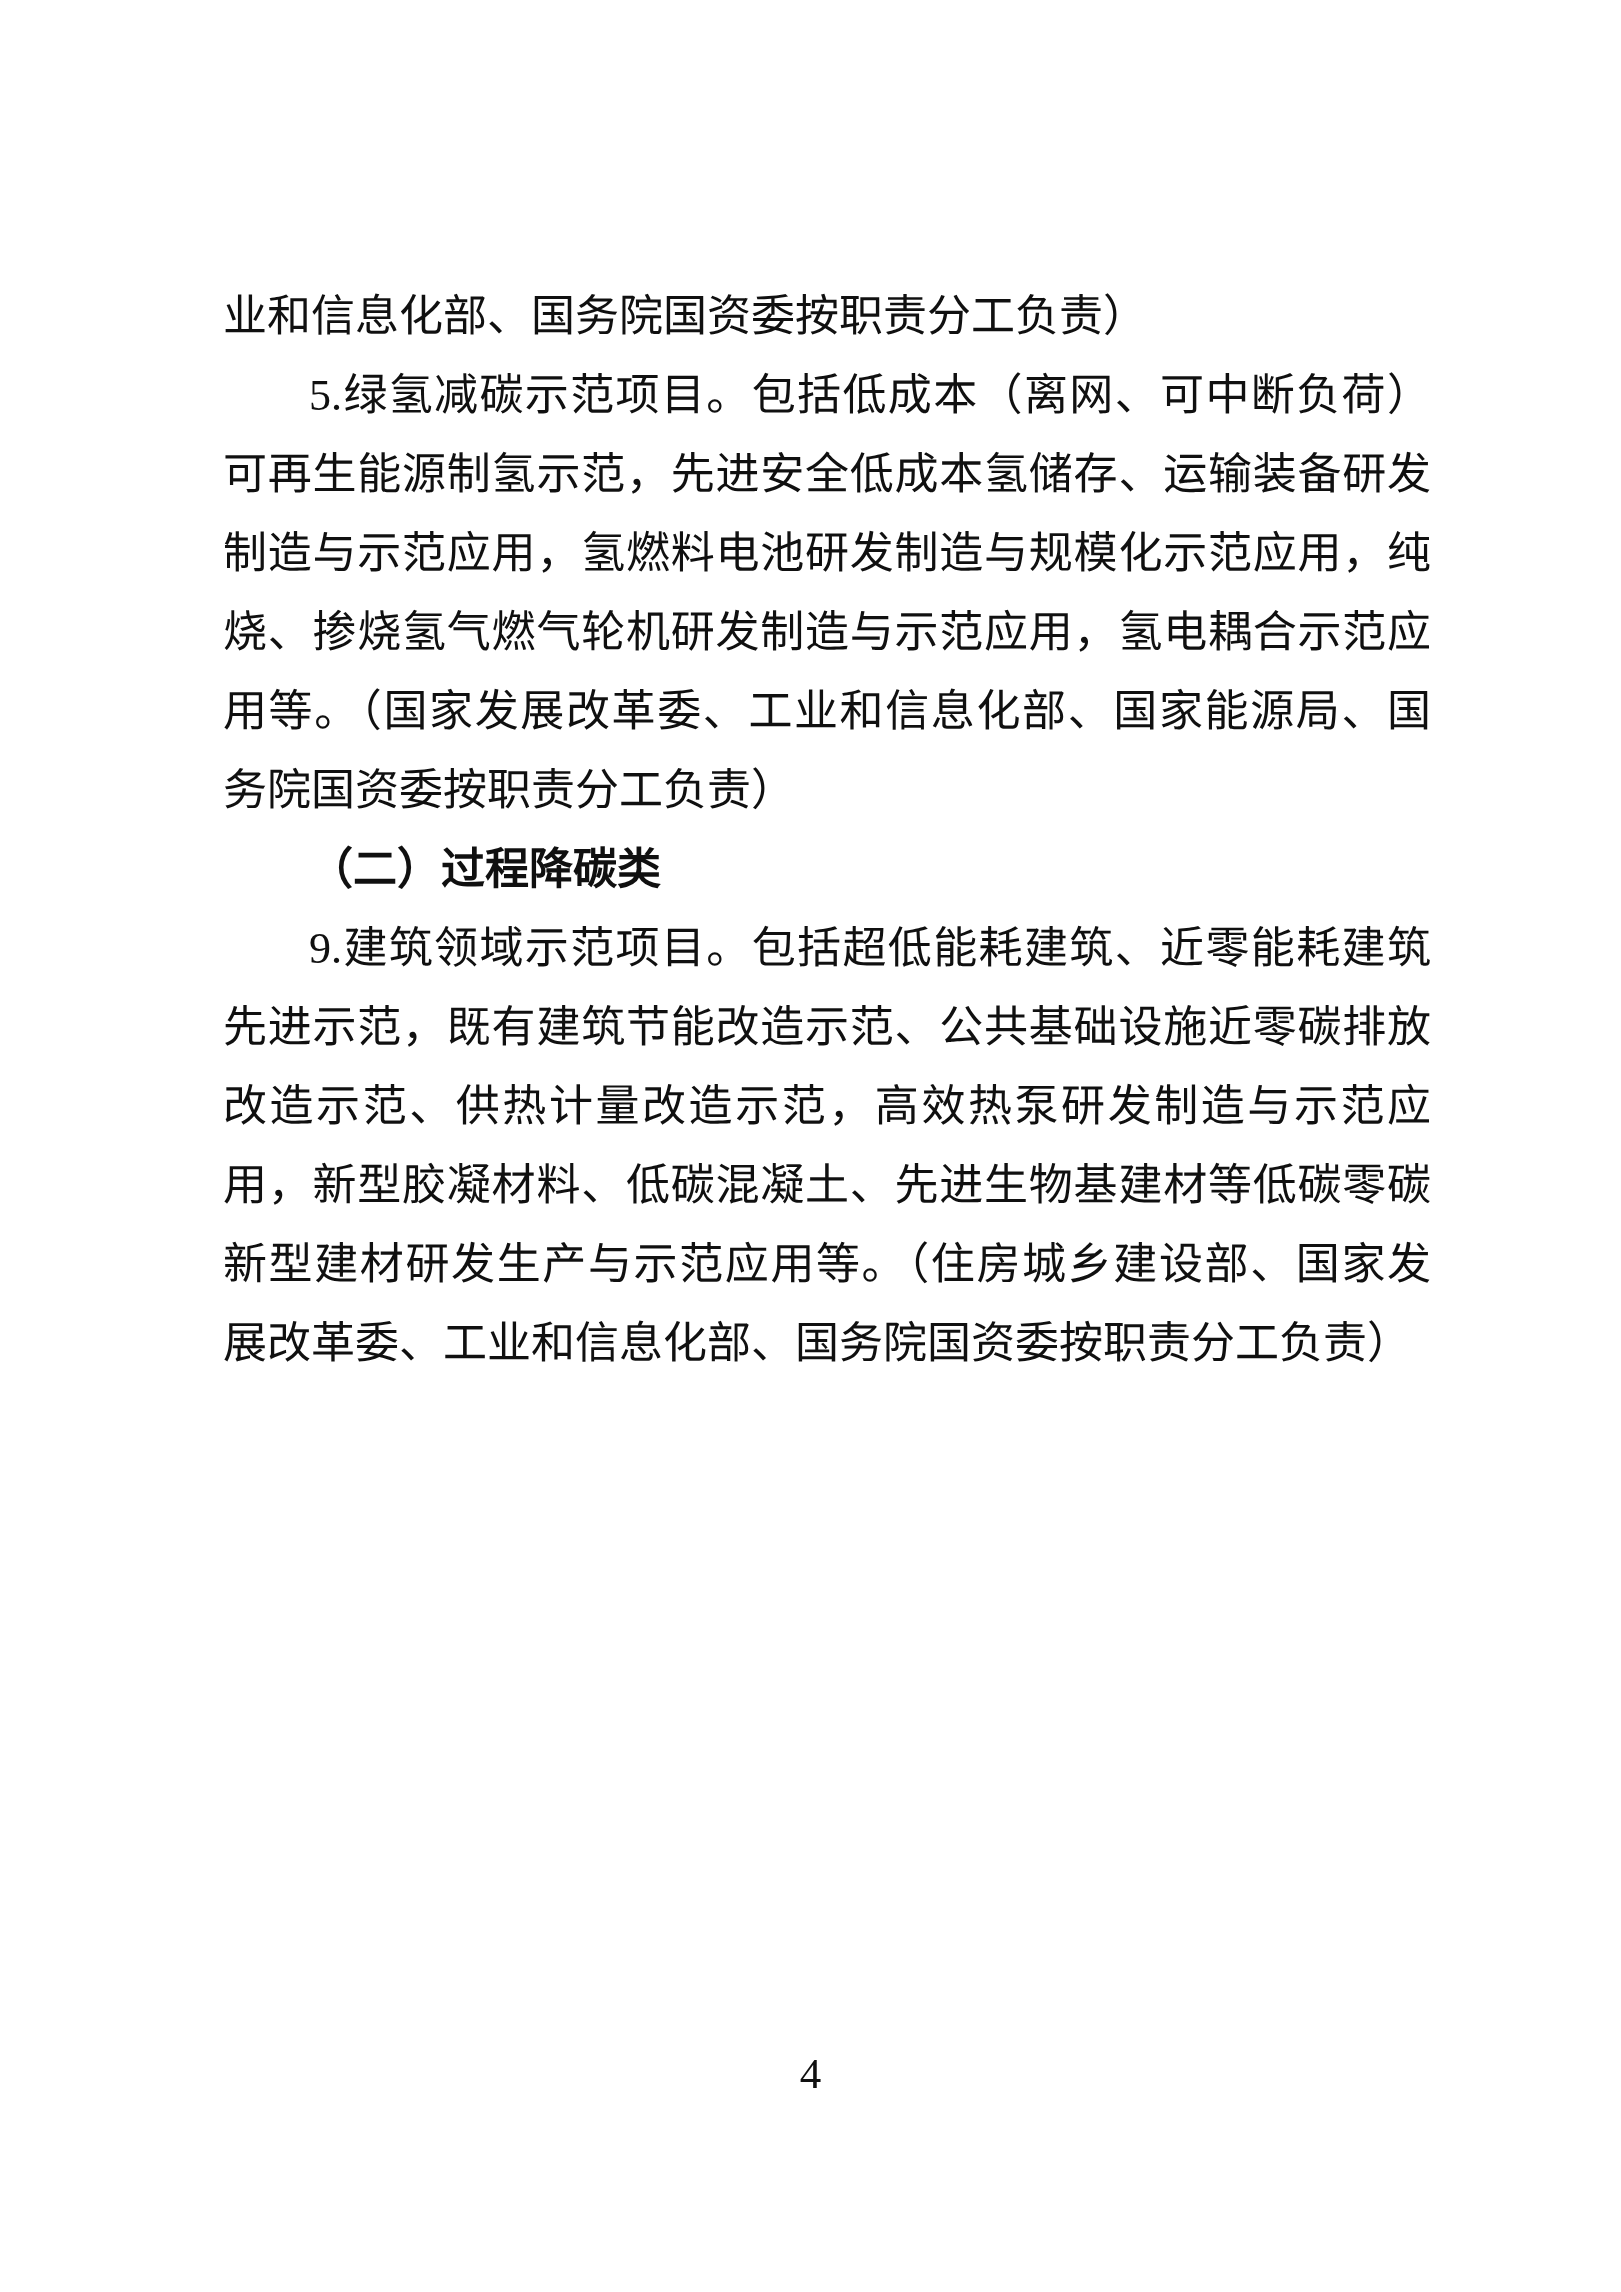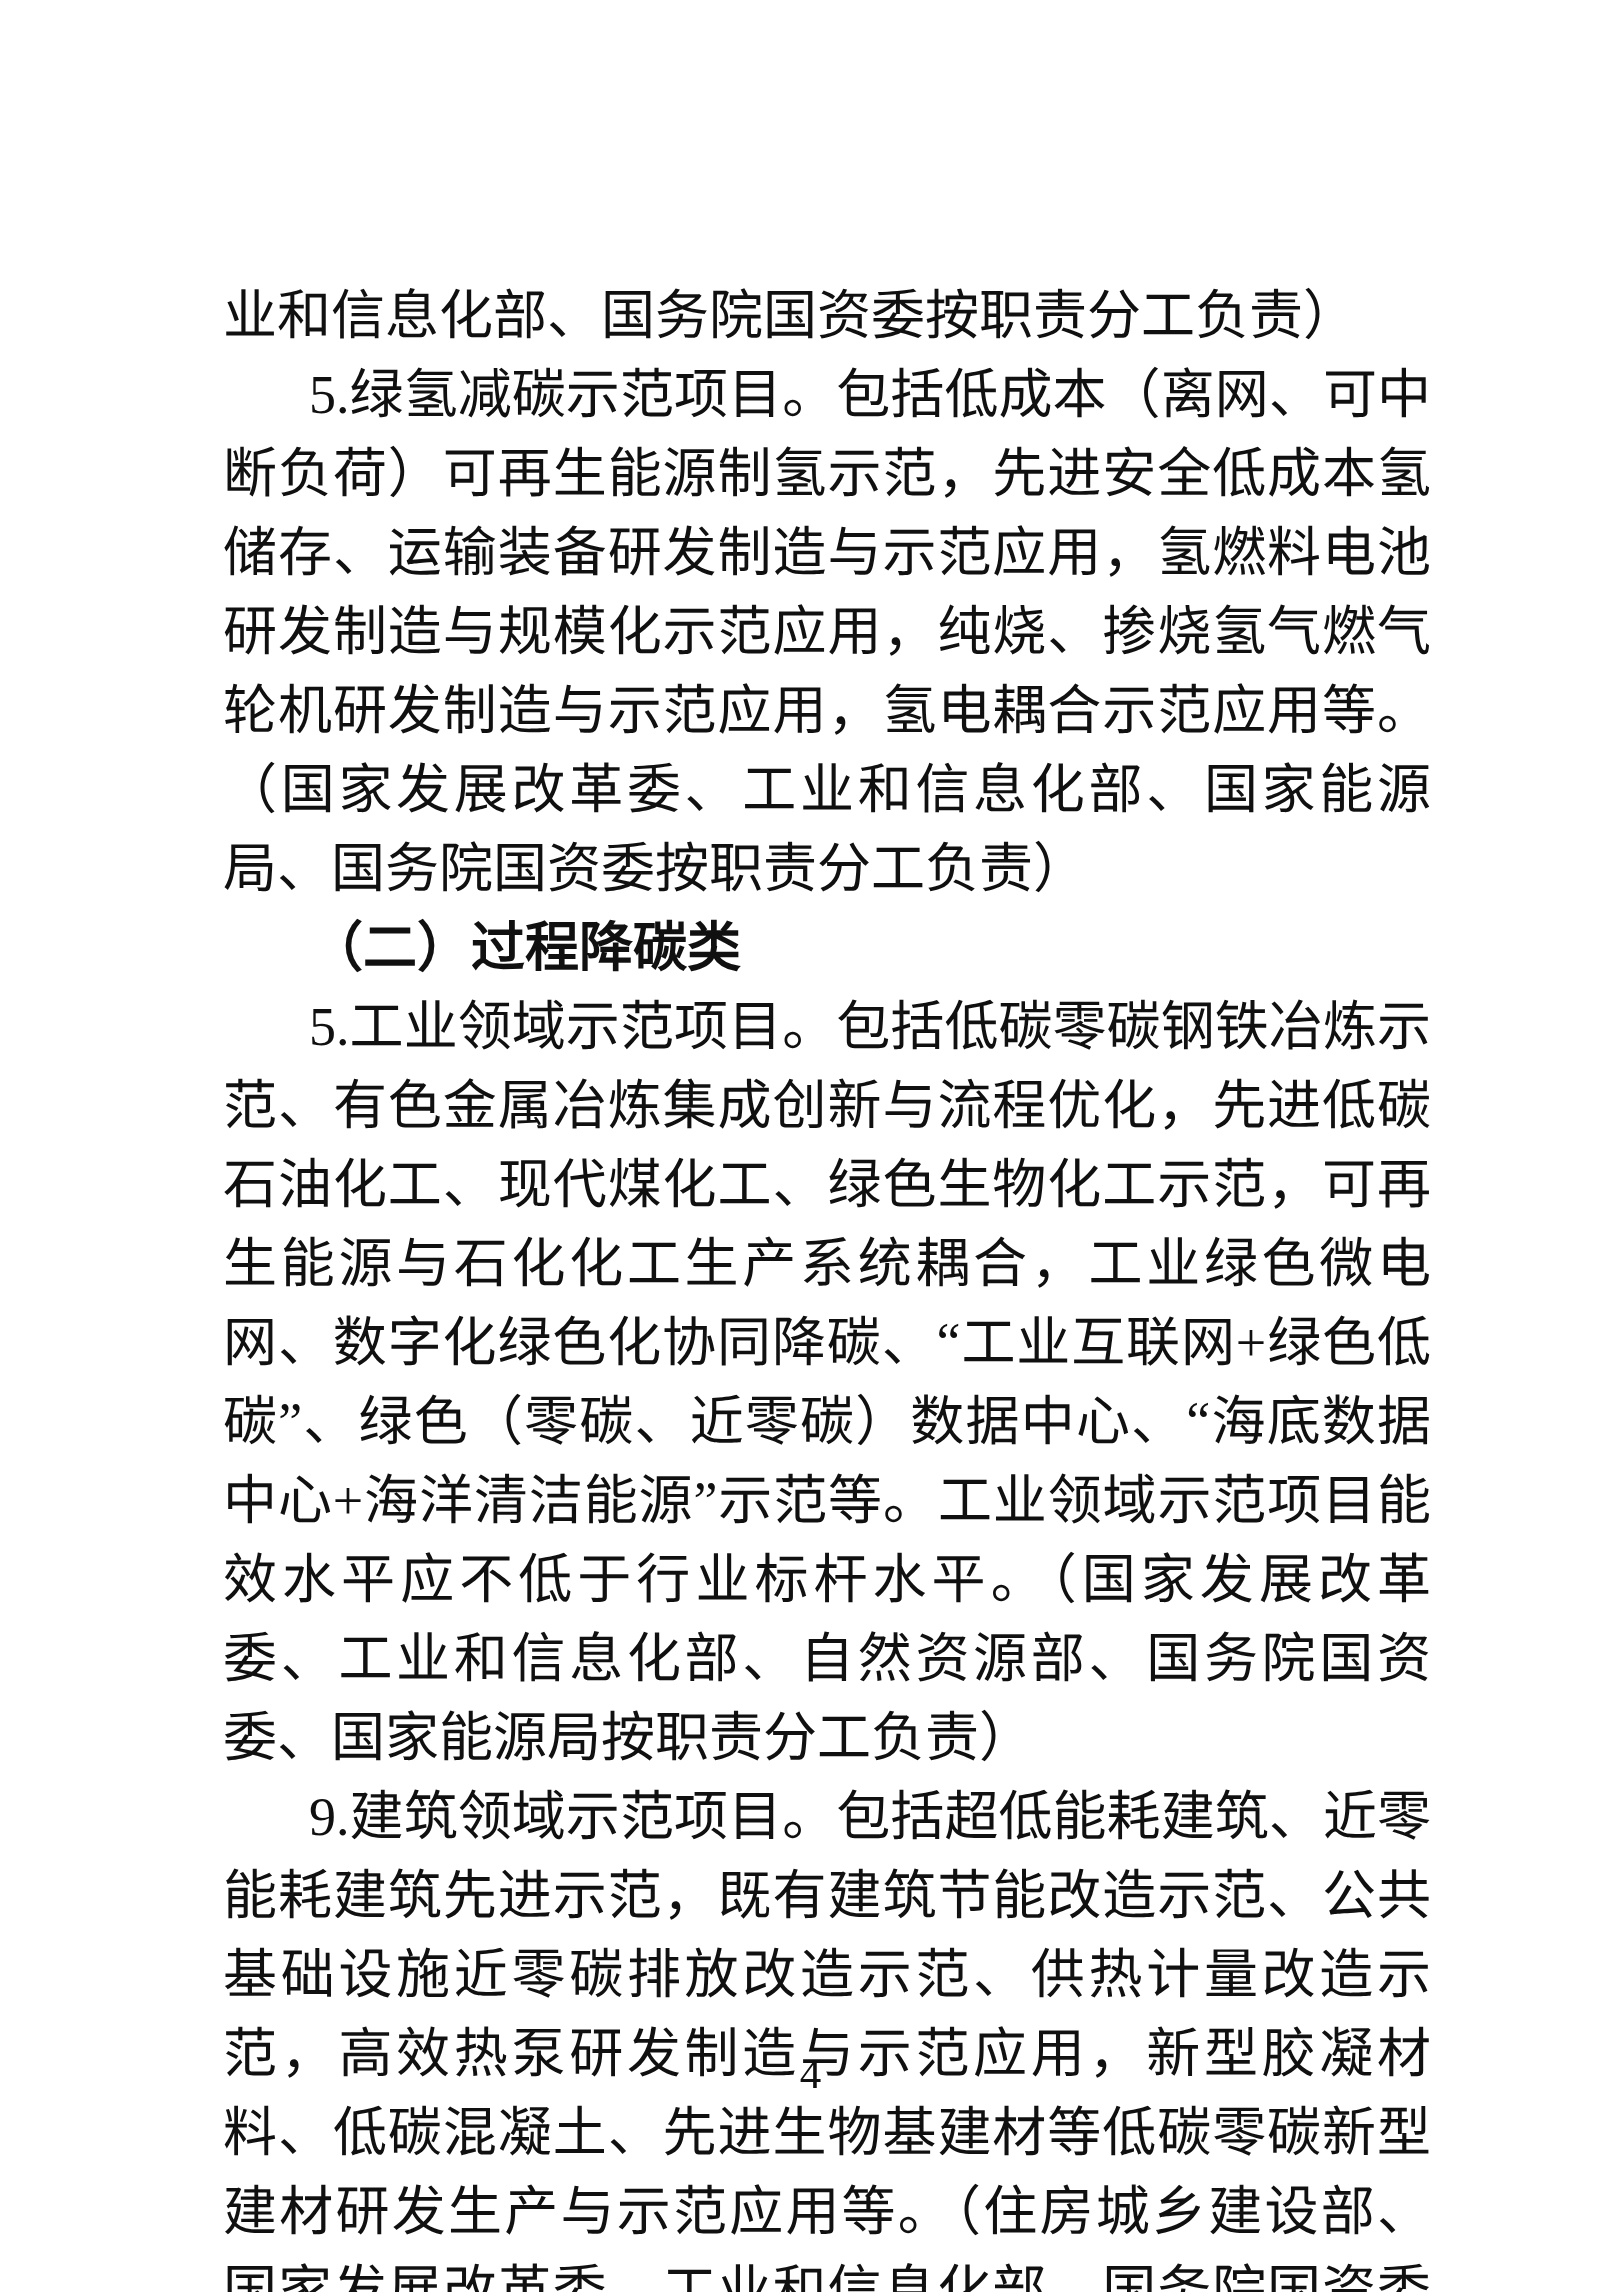--- a/index.html
+++ b/index.html
@@ -18,21 +18,21 @@
   }
   .content {
     position: absolute;
     left: 223px;
     top: 277px;
     width: 1208px;
   }
   .para {
     margin: 0;
     padding: 0;
-    font-size: 54px;
+    font-size: 44px;
     line-height: 79px;
     text-align: justify;
     text-justify: inter-character;
     text-indent: 86px;
     word-break: normal;
   }
   .para.no-indent {
     text-indent: 0;
   }
   .para.heading {
@@ -50,18 +50,17 @@
   }
 </style>
 </head>
 <body>
 
 <div class="page">
   <div class="content">
     <p class="para no-indent">业和信息化部、国务院国资委按职责分工负责）</p>
     <p class="para">5.绿氢减碳示范项目。包括低成本（离网、可中断负荷）可再生能源制氢示范，先进安全低成本氢储存、运输装备研发制造与示范应用，氢燃料电池研发制造与规模化示范应用，纯烧、掺烧氢气燃气轮机研发制造与示范应用，氢电耦合示范应用等。（国家发展改革委、工业和信息化部、国家能源局、国务院国资委按职责分工负责）</p>
     <p class="para heading">（二）过程降碳类</p>
-    <p class="para">5.工业领域示范项目。包括低碳零碳钢铁冶炼示范、有色金属冶炼集成创新与流程优化，先进低碳石油化工、现代煤化工、绿色生物化工示范，可再生能源与石化化工生产系统耦合，工业绿色微电网、数字化绿色化协同降碳、“工业互联网+绿色低碳”、绿色（零碳、近零碳）数据中心、“海底数据中心+海洋清洁能源”示范等。工业领域示范项目能效水平应不低于行业标杆水平。（国家发展改革委、工业和信息化部、自然资源部、国务院国资委、国家能源局按职责分工负责）</p>
     <p class="para">9.建筑领域示范项目。包括超低能耗建筑、近零能耗建筑先进示范，既有建筑节能改造示范、公共基础设施近零碳排放改造示范、供热计量改造示范，高效热泵研发制造与示范应用，新型胶凝材料、低碳混凝土、先进生物基建材等低碳零碳新型建材研发生产与示范应用等。（住房城乡建设部、国家发展改革委、工业和信息化部、国务院国资委按职责分工负责）</p>
   </div>
   <div class="page-number">4</div>
 </div>
 
 
 </body></html>

